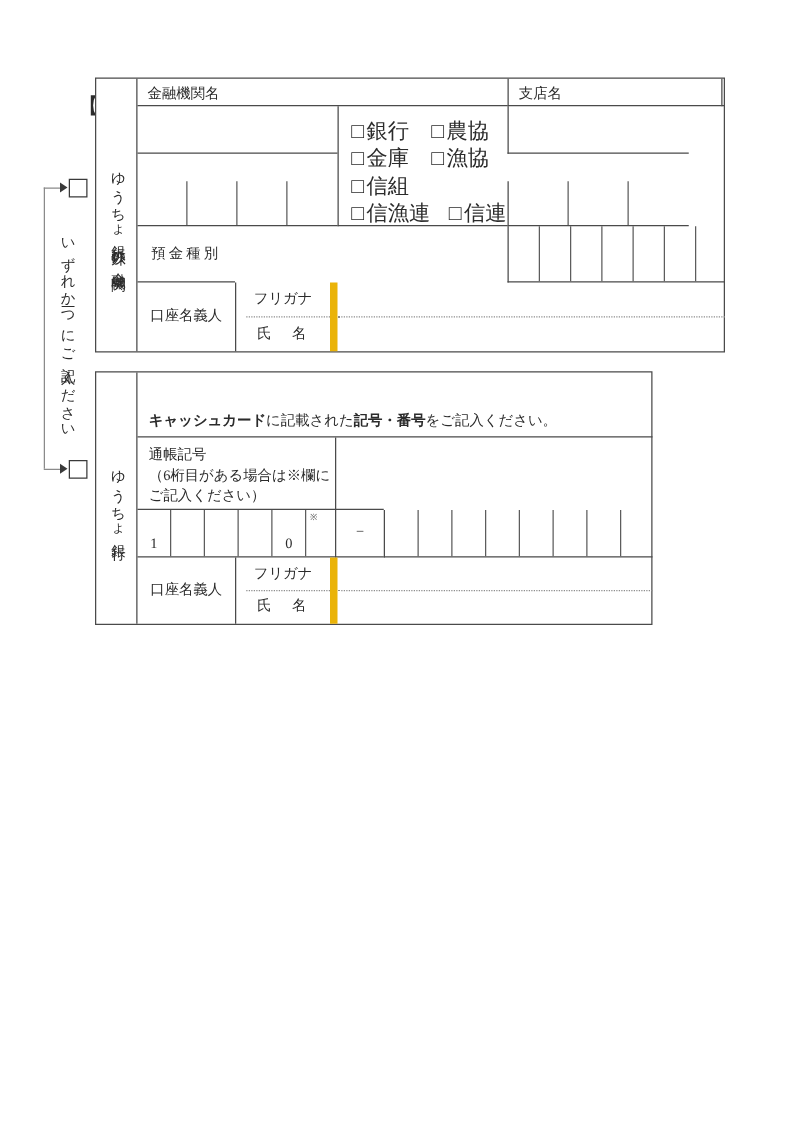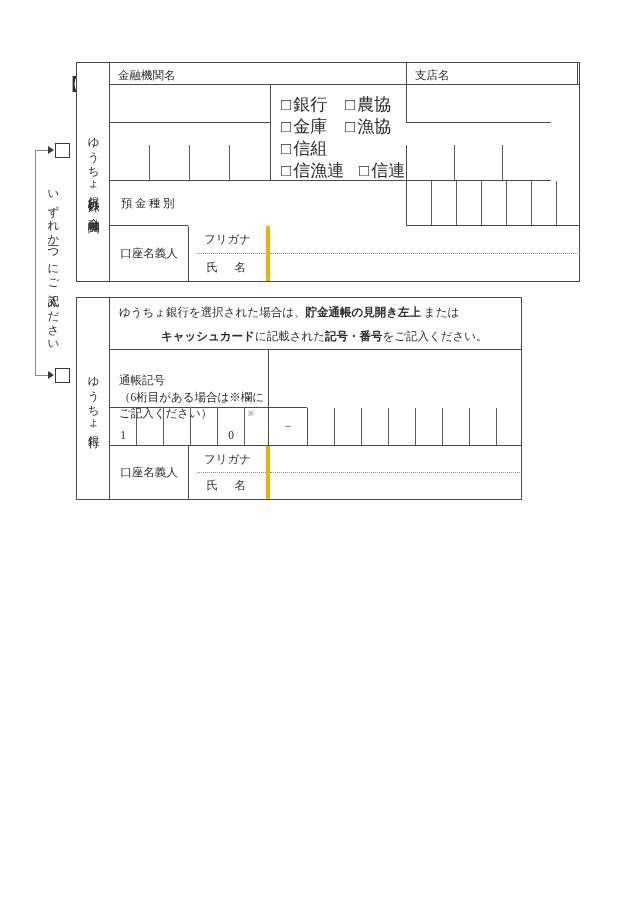--- a/index.html
+++ b/index.html
@@ -73,21 +73,21 @@
   }
   .vlabel span {
     writing-mode: vertical-rl; text-orientation: upright;
     font-size: 11.5px; letter-spacing: 1.5px; line-height: 1;
     white-space: nowrap;
   }
 
   .cellbox { position: absolute; }
   .bb { border-bottom: 1px solid #4a4a4a; }
   .bl { border-left: 1px solid #4a4a4a; }
-  .br { border-right: 4px solid #eab308; }
+  .br { border-right: 6px solid #eab308; }
 
   .lbl {
     position: absolute;
     font-size: 11.5px;
     line-height: 1.45;
     white-space: pre-line;
   }
   .lbl.sp { letter-spacing: 2.5px; }
   .lbl.ctr {
     display: flex; align-items: center; justify-content: center;
@@ -226,30 +226,27 @@
 
   </div>
 
   <div class="frame" style="left:76px; top:297px; width:446px; height:203px;">
 
     <div class="vlabel">
       <span>ゆうちょ銀行</span>
     </div>
 
     <div class="cellbox bb" style="left:33px; top:0; width:412px; height:52px;">
-      <div class="instr" style="left:9px; top:7px;">
-        <span>ゆうちょ銀行を選択された場合は、</span><b>貯金通帳の見開き左上</b><span> または</span>
-      </div>
-      <div class="instr" style="left:9px; top:31px;margin-left:42px;">
+      <div class="instr" style="left:9px; top:31px;">
         <b>キャッシュカード</b><span>に記載された</span><b>記号・番号</b><span>をご記入ください。</span>
       </div>
     </div>
 
     <div class="cellbox bb" style="left:33px; top:52px; width:158px; height:58px;">
-      <div class="lbl" style="left:9px; top:22px;">通帳記号
+      <div class="lbl" style="left:9px; top:6px;">通帳記号
 （6桁目がある場合は※欄に
 ご記入ください）</div>
     </div>
     <div class="cellbox bb bl" style="left:191px; top:52px; width:39px; height:58px;"></div>
 
     <div class="cellbox bb" style="left:33px; top:110px; width:158px; height:38px;">
       <div class="gridcell" style="left:0; width:27px;">
         <div class="v">1</div>
       </div>
       <div class="gridcell" style="left:27px; width:27px;">

